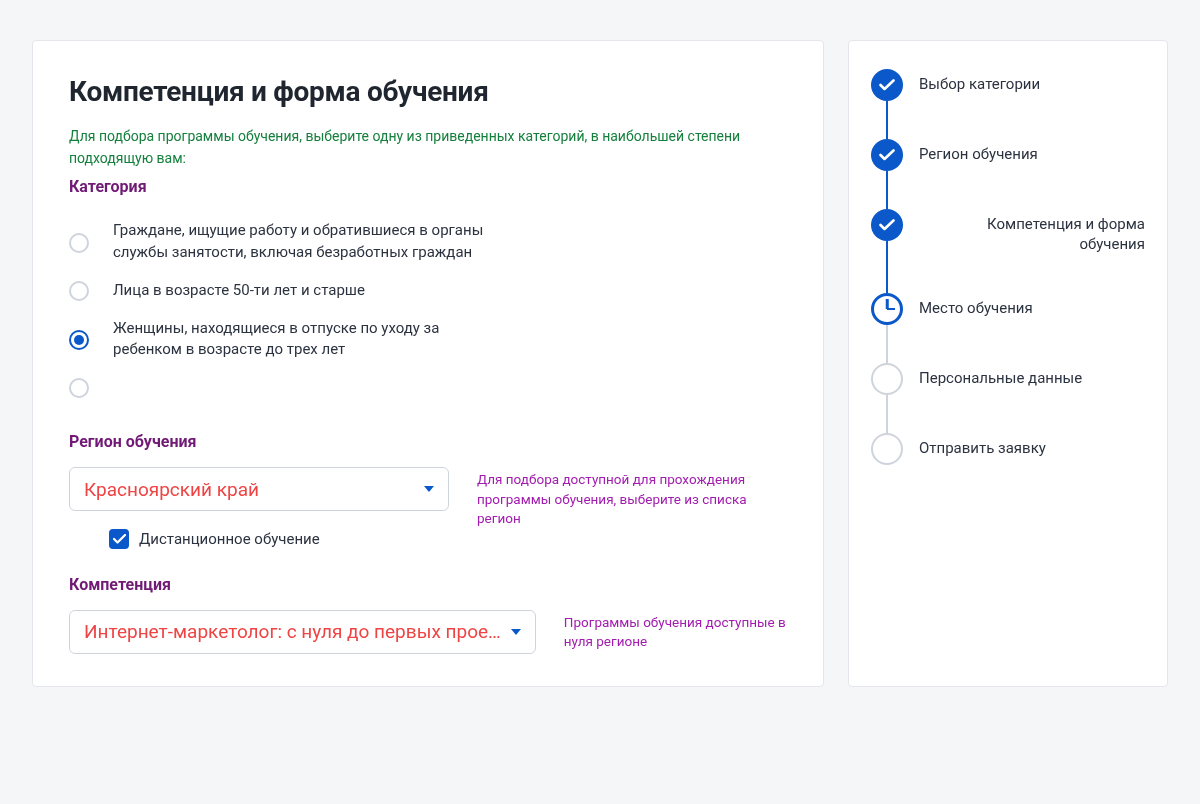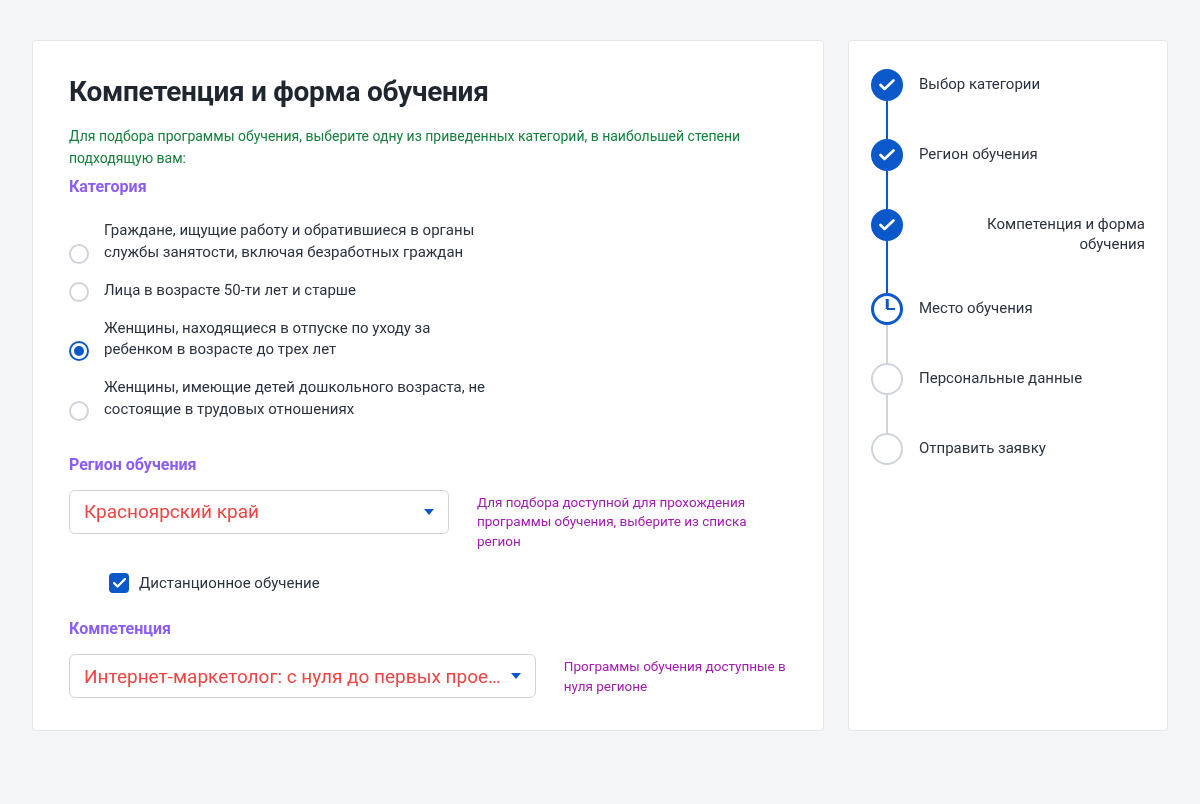--- a/index.html
+++ b/index.html
@@ -33,30 +33,30 @@
   }
   .intro {
     color: #15803d;
     font-size: 14px;
     line-height: 1.55;
     margin-bottom: 8px;
   }
   h3.section {
     font-size: 16px;
     font-weight: 700;
-    color: #8b5cf6;
+    color: #701a75;
     margin-bottom: 16px;
     margin-top: 26px;
   }
   h3.section:first-of-type { margin-top: 0; }
   .radio-group { margin-bottom: 4px; }
   .radio-item {
     display: flex;
-    align-items: flex-end;
-    gap: 15px;
+    align-items: center;
+    gap: 24px;
     padding: 8px 0;
     cursor: pointer;
     max-width: 420px;
   }
   .radio-dot {
     flex: 0 0 20px;
     width: 20px; height: 20px;
     border: 2px solid #cfd3db;
     border-radius: 50%;
     margin-top: 1px;
@@ -111,21 +111,20 @@
     color: #a21caf;
     font-size: 13.5px;
     line-height: 1.45;
     padding-top: 3px;
     max-width: 270px;
   }
   .checkbox-row {
     display: flex;
     align-items: center;
     gap: 10px;
-    margin-top: 22px;
     cursor: pointer;
     padding-left: 40px;
   }
   .checkbox-box {
     width: 20px; height: 20px;
     background: #0a58ca;
     border-radius: 4px;
     display: flex;
     align-items: center;
     justify-content: center;
@@ -204,21 +203,20 @@
         <div class="radio-item">
           <span class="radio-dot"></span>
           <span class="radio-label">Лица в возрасте 50-ти лет и старше</span>
         </div>
         <div class="radio-item selected">
           <span class="radio-dot"></span>
           <span class="radio-label">Женщины, находящиеся в отпуске по уходу за ребенком в возрасте до трех лет</span>
         </div>
         <div class="radio-item">
           <span class="radio-dot"></span>
-          <span class="radio-label">Женщины, имеющие детей дошкольного возраста, не состоящие в трудовых отношениях</span>
         </div>
       </div>
 
     <h3 class="section">Регион обучения</h3>
     <div class="field-row">
       <div class="select">
         <span class="select-text">Красноярский край</span>
         <span class="caret"></span>
       </div>
       <div class="hint">Для подбора доступной для прохождения программы обучения, выберите из списка регион</div>

